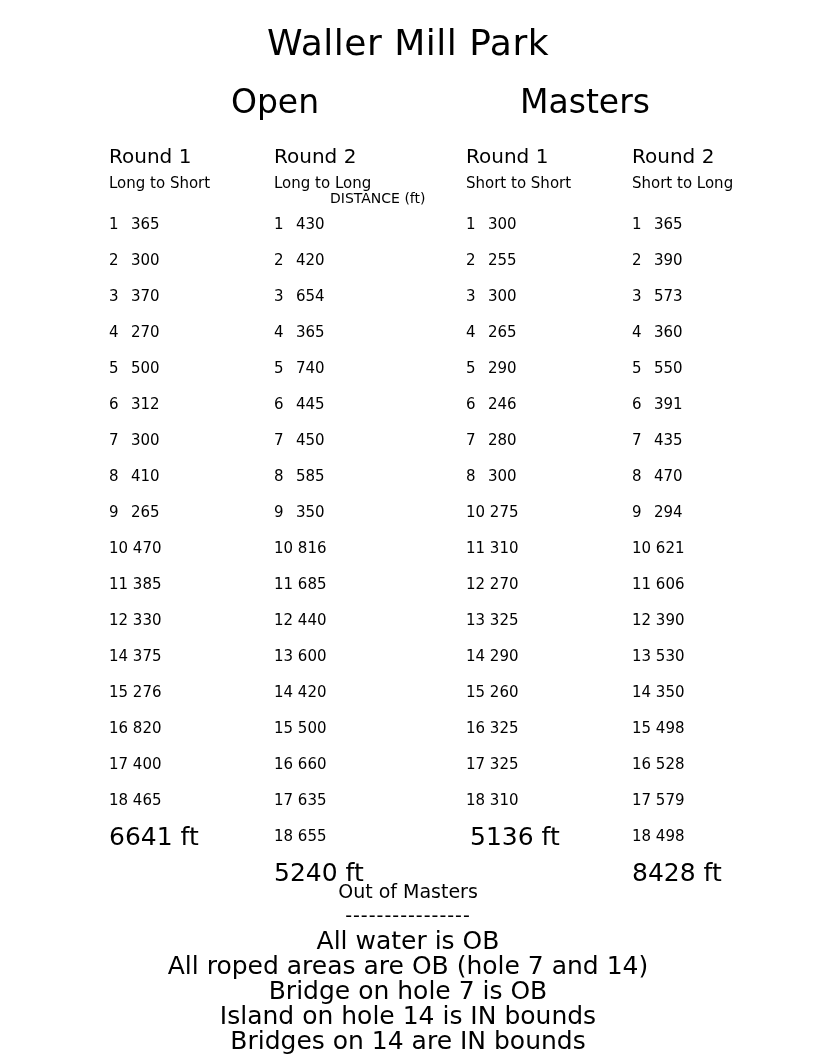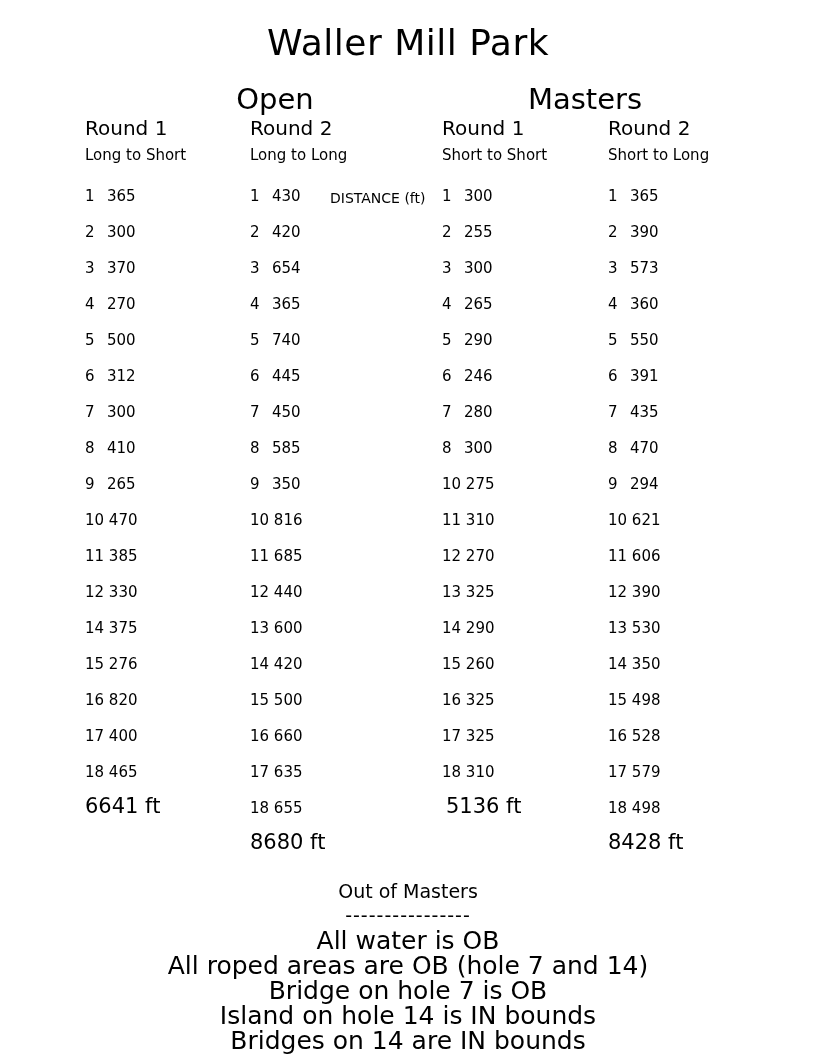--- a/index.html
+++ b/index.html
@@ -25,39 +25,40 @@
     top: 22px;
     left: 0;
     width: 816px;
     text-align: center;
     font-size: 36px;
     font-weight: normal;
     letter-spacing: 0.5px;
   }
   .division {
     position: absolute;
-    font-size: 29px;
+    font-size: 33px;
     font-weight: normal;
   }
   .division-open {
     top: 82px;
     left: 155px;
     width: 240px;
     text-align: center;
   }
   .division-masters {
     top: 82px;
     left: 455px;
     width: 260px;
     text-align: center;
   }
   .column {
     position: absolute;
-    top: 116px;
+    top: 144px;
     width: 200px;
+    margin-left: 24px;
   }
   .col1 { left: 85px; }
   .col2 { left: 250px; }
   .col3 { left: 442px; }
   .col4 { left: 608px; }
 
   .round-label {
     font-size: 20px;
     margin: 0 0 6px 0;
     white-space: nowrap;
@@ -79,21 +80,21 @@
     white-space: nowrap;
   }
   .hole .num {
     display: inline-block;
     min-width: 22px;
   }
   .hole .dist {
     display: inline-block;
   }
   .total {
-    font-size: 21px;
+    font-size: 25px;
     margin-top: 4px;
     white-space: nowrap;
   }
   .col1 .total { margin-left: 0px; }
   .col3 .total { margin-left: 4px; }
 
   .distance-note {
     position: absolute;
     top: 190px;
     left: 330px;
@@ -174,21 +175,21 @@
       <li class="hole"><span class="num">10&nbsp;</span><span class="dist">816</span></li>
       <li class="hole"><span class="num">11&nbsp;</span><span class="dist">685</span></li>
       <li class="hole"><span class="num">12&nbsp;</span><span class="dist">440</span></li>
       <li class="hole"><span class="num">13&nbsp;</span><span class="dist">600</span></li>
       <li class="hole"><span class="num">14&nbsp;</span><span class="dist">420</span></li>
       <li class="hole"><span class="num">15&nbsp;</span><span class="dist">500</span></li>
       <li class="hole"><span class="num">16&nbsp;</span><span class="dist">660</span></li>
       <li class="hole"><span class="num">17&nbsp;</span><span class="dist">635</span></li>
       <li class="hole"><span class="num">18&nbsp;</span><span class="dist">655</span></li>
     </ul>
-    <div class="total">8680 ft</div>
+    <div class="total">5240 ft</div>
   </div>
 
   <div class="column col3">
     <div class="round-label">Round 1</div>
     <div class="round-sub">Short to Short</div>
     <ul class="holes">
       <li class="hole"><span class="num">1&nbsp;</span><span class="dist">300</span></li>
       <li class="hole"><span class="num">2&nbsp;</span><span class="dist">255</span></li>
       <li class="hole"><span class="num">3&nbsp;</span><span class="dist">300</span></li>
       <li class="hole"><span class="num">4&nbsp;</span><span class="dist">265</span></li>

